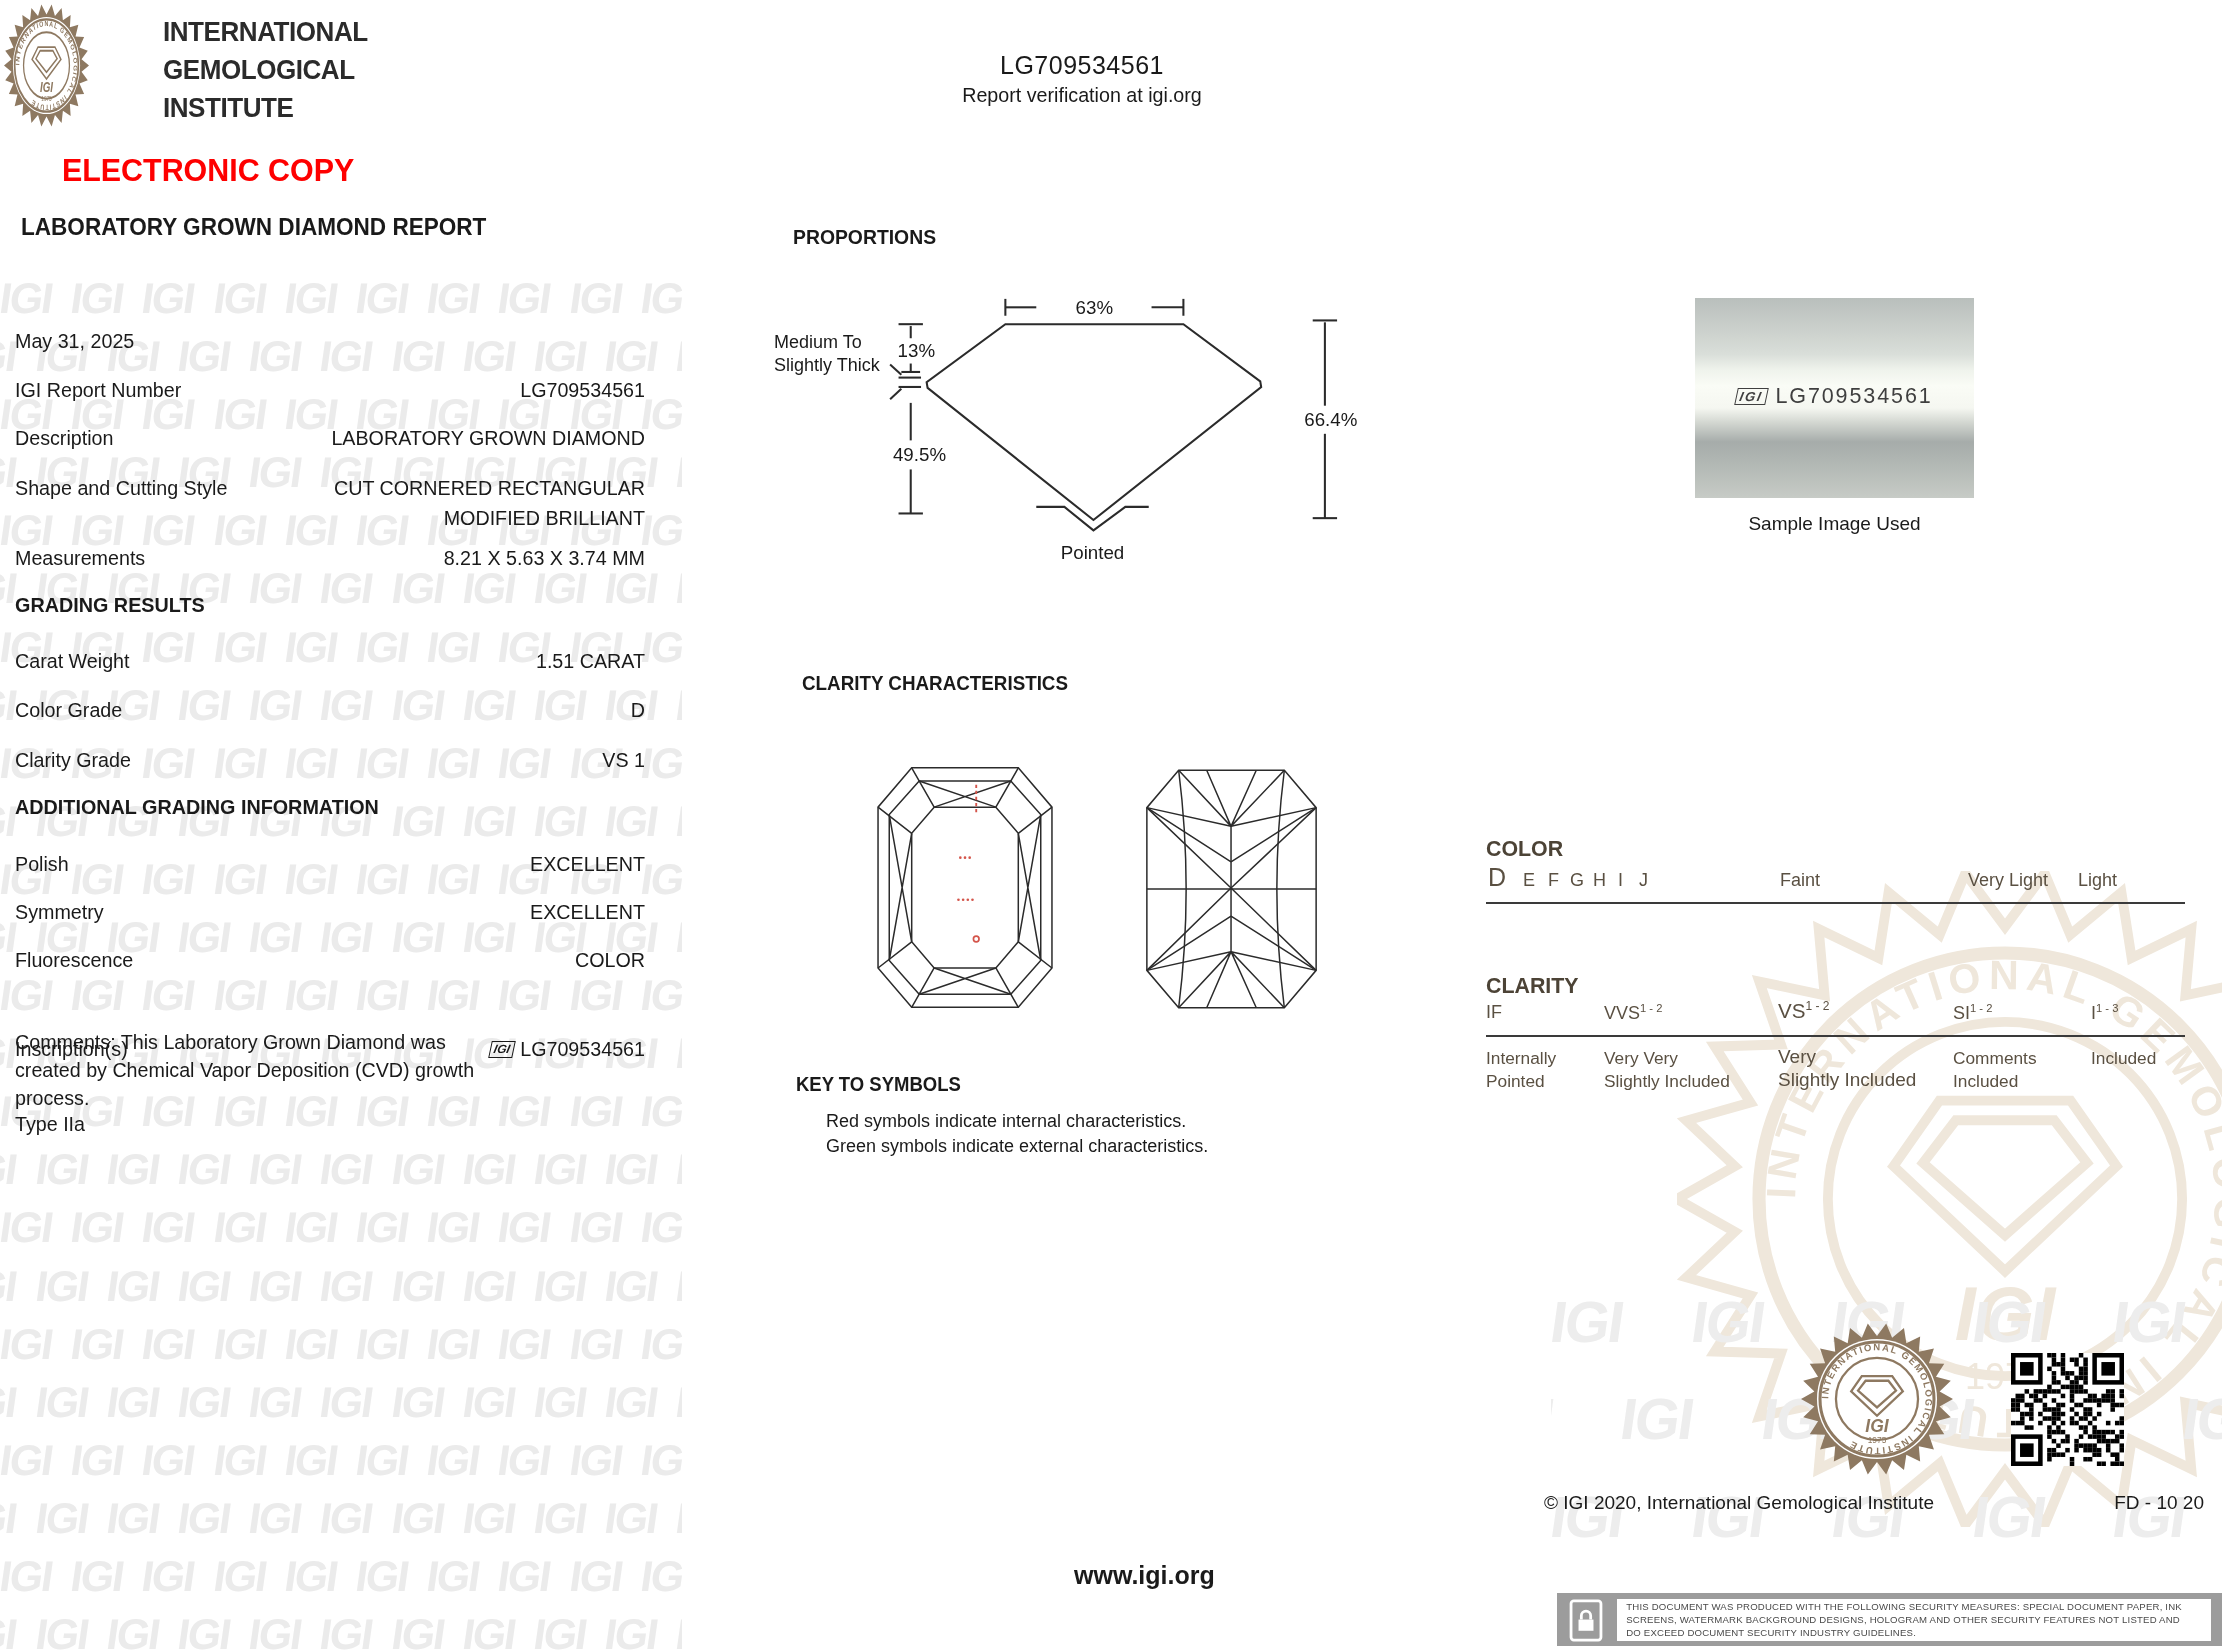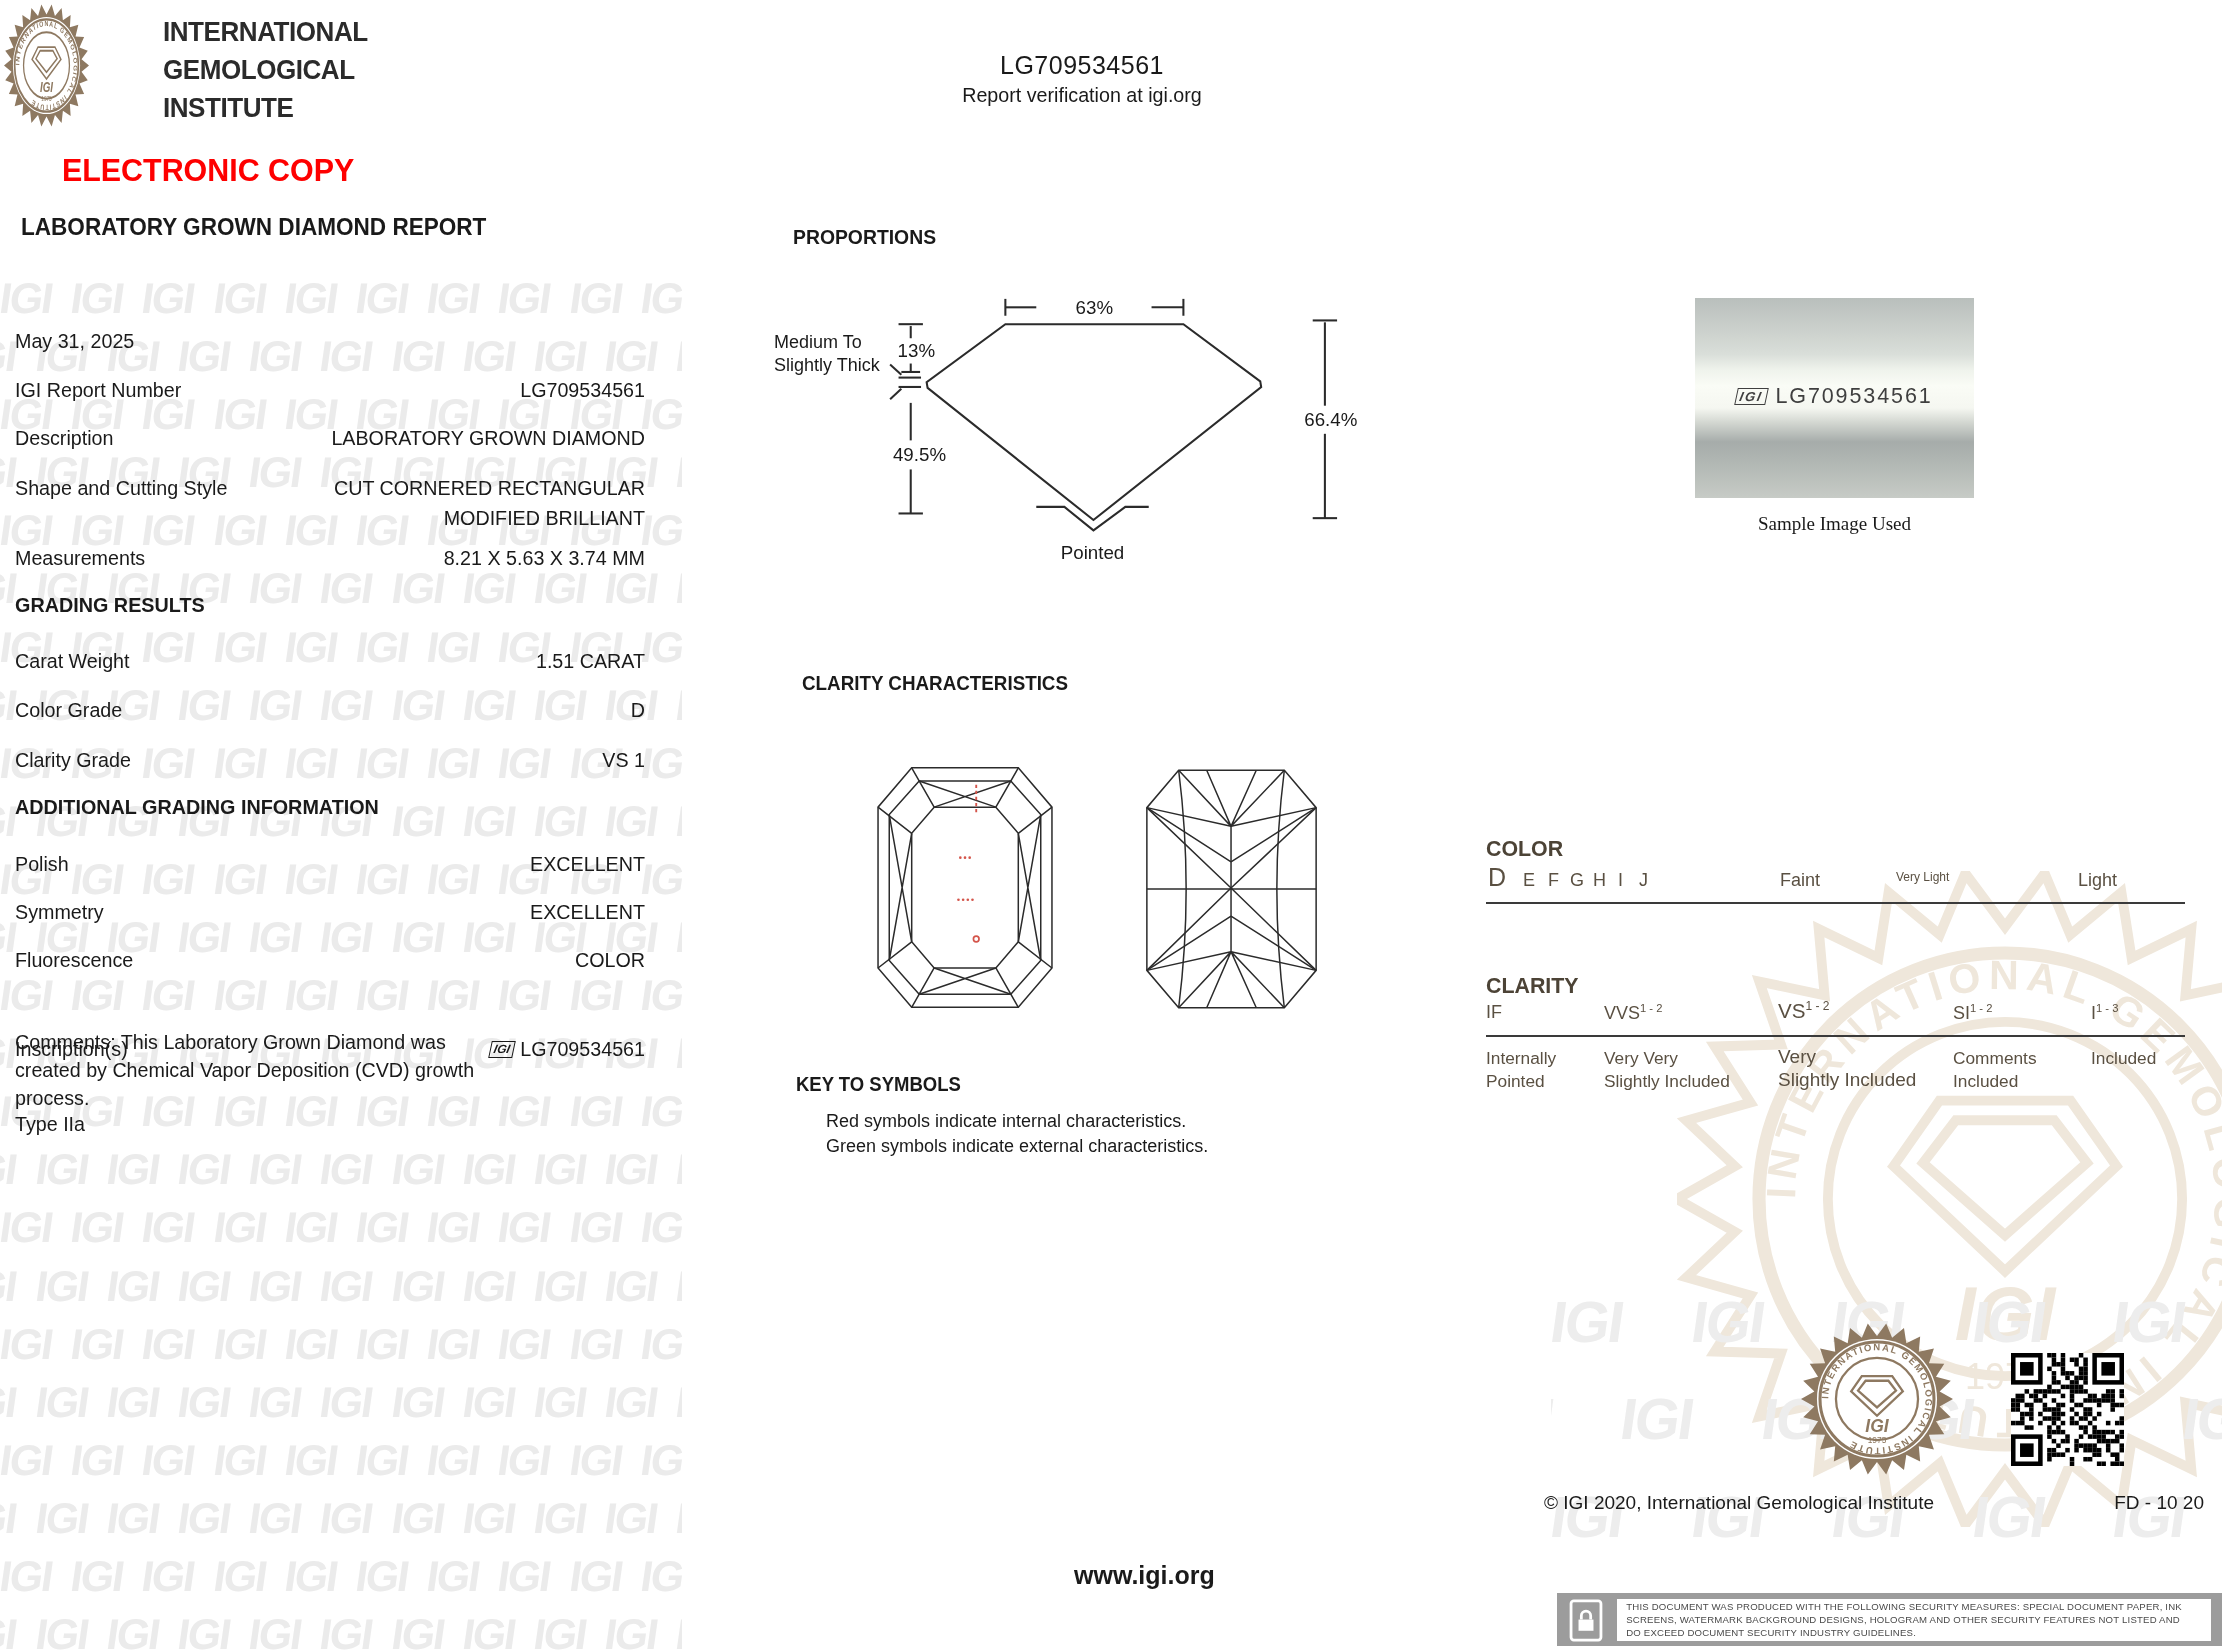--- a/index.html
+++ b/index.html
@@ -446,21 +446,21 @@
     <text x="246" y="297" text-anchor="middle" font-size="20" fill="#1a1a1a" stroke="none">Pointed</text>
   </svg>
 
   <div class="abs" style="left:1695px;top:298px;width:279px;height:200px;
               background:linear-gradient(180deg,#b9bfbc 0%,#c8cdc9 13%,#d9ded9 28%,#eff3ec 36%,#fafcf6 44%,#f5f7f1 55%,#d4d8d2 62%,#a6acaa 72%,#b3b9b5 84%,#c7cbc6 100%);">
     <div style="position:absolute;left:0;top:86px;width:100%;text-align:center;color:#3f3f3f;font-size:21.5px;letter-spacing:1.9px;display:flex;justify-content:center;align-items:center;">
       <span class="igibox" style="border-color:#3f3f3f;margin-right:8.4px;font-size:13px;">IGI</span>
       <span>LG709534561</span>
     </div>
   </div>
-  <div class="abs" style="left:1695px;top:513px;width:279px;text-align:center;font-size:19px;font-family:Liberation Serif, serif;">Sample Image Used</div>
+  <div class="abs" style="left:1695px;top:513px;width:279px;text-align:center;font-size:19px;">Sample Image Used</div>
 
   <div class="abs b cond" style="left:802px;top:672px;font-size:20px;">CLARITY CHARACTERISTICS</div>
 
   <svg class="abs" style="left:876px;top:766px;" width="178" height="245" viewBox="0 0 190 262" fill="none" stroke="#2b2b2b" stroke-width="1.6">
     <path d="M38,2 L152,2 L188,44 L188,216 L152,258 L38,258 L2,216 L2,44 Z"></path>
     <path d="M46,16 L144,16 L176,52 L176,208 L144,244 L46,244 L14,208 L14,52 Z"></path>
     <path d="M62,44 L128,44 L152,72 L152,188 L128,216 L62,216 L38,188 L38,72 Z"></path>
     <path d="M2,44 L38,72 M38,2 L62,44 M152,2 L128,44 M188,44 L152,72 M188,216 L152,188 M152,258 L128,216 M38,258 L62,216 M2,216 L38,188"></path>
     <path d="M46,16 L128,44 M144,16 L62,44 M46,244 L128,216 M144,244 L62,216"></path>
     <path d="M14,52 L38,188 M14,208 L38,72 M176,52 L152,188 M176,208 L152,72"></path>
@@ -497,21 +497,21 @@
 
   <div class="abs b" style="left:1486px;top:836px;font-size:22.5px;color:#4c4336;transform:scaleX(.95);transform-origin:left top;">COLOR</div>
   <span class="abs brown" style="left:1488px;top:863px;font-size:25px;">D</span>
   <span class="abs brown" style="left:1523px;top:870px;font-size:18px;">E</span>
   <span class="abs brown" style="left:1548px;top:870px;font-size:18px;">F</span>
   <span class="abs brown" style="left:1570px;top:870px;font-size:18px;">G</span>
   <span class="abs brown" style="left:1593px;top:870px;font-size:18px;">H</span>
   <span class="abs brown" style="left:1618px;top:870px;font-size:18px;">I</span>
   <span class="abs brown" style="left:1639px;top:870px;font-size:18px;">J</span>
   <span class="abs brown" style="left:1780px;top:870px;font-size:18px;">Faint</span>
-  <span class="abs brown" style="left:1896px;top:870px;font-size:12px;">Very Light</span>
+  <span class="abs brown" style="left:1968px;top:870px;font-size:18px;">Very Light</span>
   <span class="abs brown" style="left:2078px;top:870px;font-size:18px;">Light</span>
   <div class="abs scale-rule" style="left:1486px;top:902px;width:699px;"></div>
 
   <div class="abs b" style="left:1486px;top:973px;font-size:22.5px;color:#4c4336;transform:scaleX(.95);transform-origin:left top;">CLARITY</div>
 
   <span class="abs brown" style="left:1486px;top:1002px;font-size:18px;">
     <span>IF</span></span>
   <span class="abs brown" style="left:1604px;top:1002px;font-size:18px;">
     <span>VVS</span><sup style="font-size:11.2px;">1 - 2</sup></span>
   <span class="abs brown" style="left:1778px;top:999px;font-size:20.6px;">

